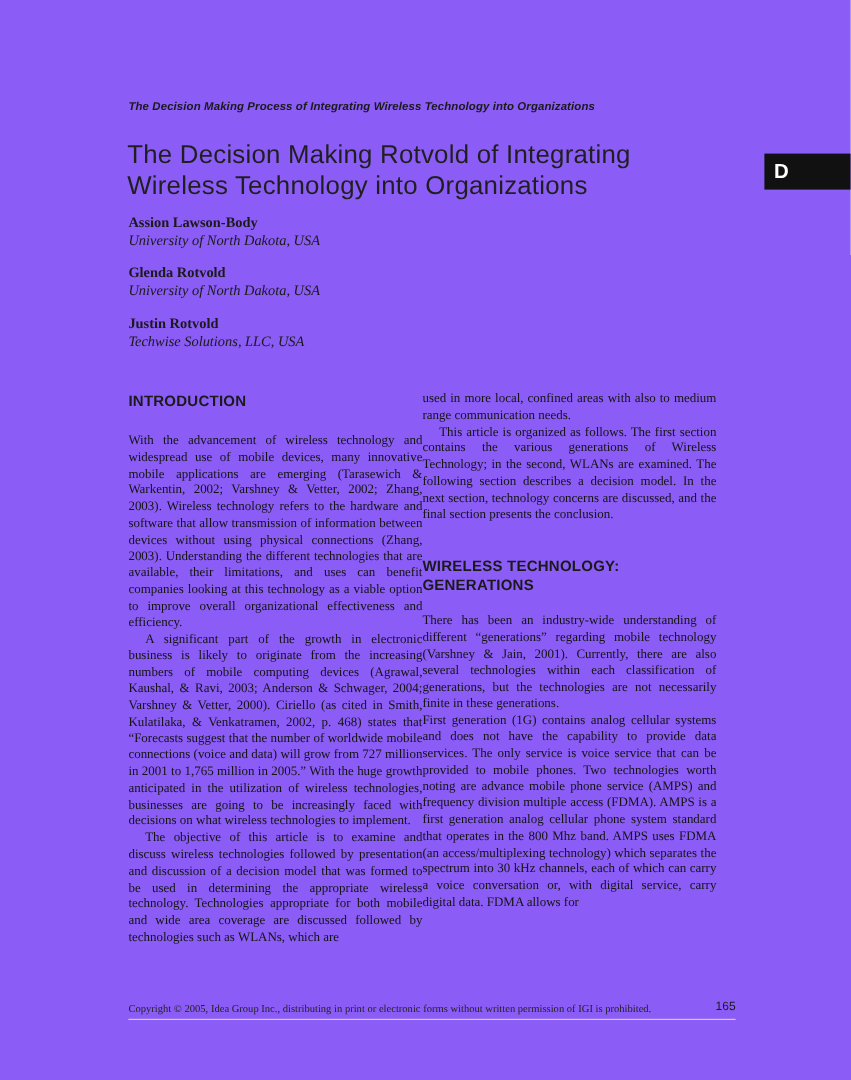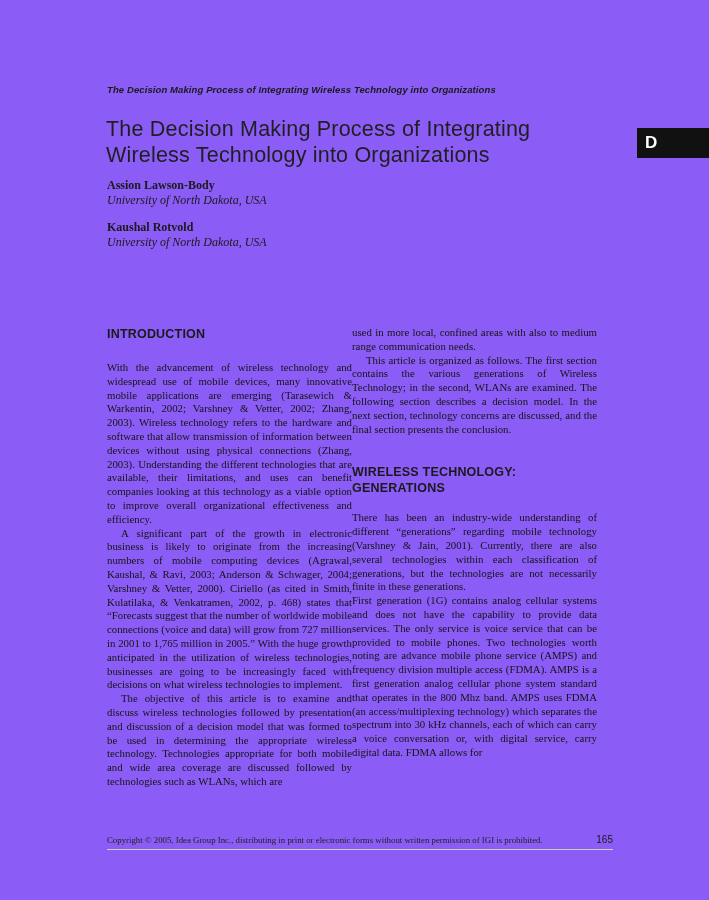--- a/index.html
+++ b/index.html
@@ -129,36 +129,40 @@
   }
 </style>
 </head>
 <body>
 
 <div class="page">
 
   <div class="running-head">The Decision Making Process of Integrating Wireless Technology into Organizations</div>
 
   <div class="title">
-    <div>The Decision Making Process of Integrating</div>
+    <div>The Decision Making Rotvold of Integrating</div>
     <div>Wireless Technology into Organizations</div>
   </div>
 
   <div class="thumb-tab">
     <span class="tab-letter">D</span>
   </div>
 
   <div class="authors">
     <div class="author-block">
       <div class="author-name">Assion Lawson-Body</div>
       <div class="author-affiliation">University of North Dakota, USA</div>
     </div>
     <div class="author-block">
-      <div class="author-name">Kaushal Rotvold</div>
+      <div class="author-name">Glenda Rotvold</div>
       <div class="author-affiliation">University of North Dakota, USA</div>
+    </div>
+    <div class="author-block">
+      <div class="author-name">Justin Rotvold</div>
+      <div class="author-affiliation">Techwise Solutions, LLC, USA</div>
     </div>
   </div>
 
   <div class="columns">
 
     <div class="col">
       <h2 class="section-heading">INTRODUCTION</h2>
       <p>With the advancement of wireless technology and widespread use of mobile devices, many innovative mobile applications are emerging (Tarasewich &amp; Warkentin, 2002; Varshney &amp; Vetter, 2002; Zhang, 2003). Wireless technology refers to the hardware and software that allow transmission of information between devices without using physical connections (Zhang, 2003). Understanding the different technologies that are available, their limitations, and uses can benefit companies looking at this technology as a viable option to improve overall organizational effectiveness and efficiency.</p>
       <p class="indent">A significant part of the growth in electronic business is likely to originate from the increasing numbers of mobile computing devices (Agrawal, Kaushal, &amp; Ravi, 2003; Anderson &amp; Schwager, 2004; Varshney &amp; Vetter, 2000). Ciriello (as cited in Smith, Kulatilaka, &amp; Venkatramen, 2002, p. 468) states that “Forecasts suggest that the number of worldwide mobile connections (voice and data) will grow from 727 million in 2001 to 1,765 million in 2005.” With the huge growth anticipated in the utilization of wireless technologies, businesses are going to be increasingly faced with decisions on what wireless technologies to implement.</p>
       <p class="indent">The objective of this article is to examine and discuss wireless technologies followed by presentation and discussion of a decision model that was formed to be used in determining the appropriate wireless technology. Technologies appropriate for both mobile and wide area coverage are discussed followed by technologies such as WLANs, which are</p>

